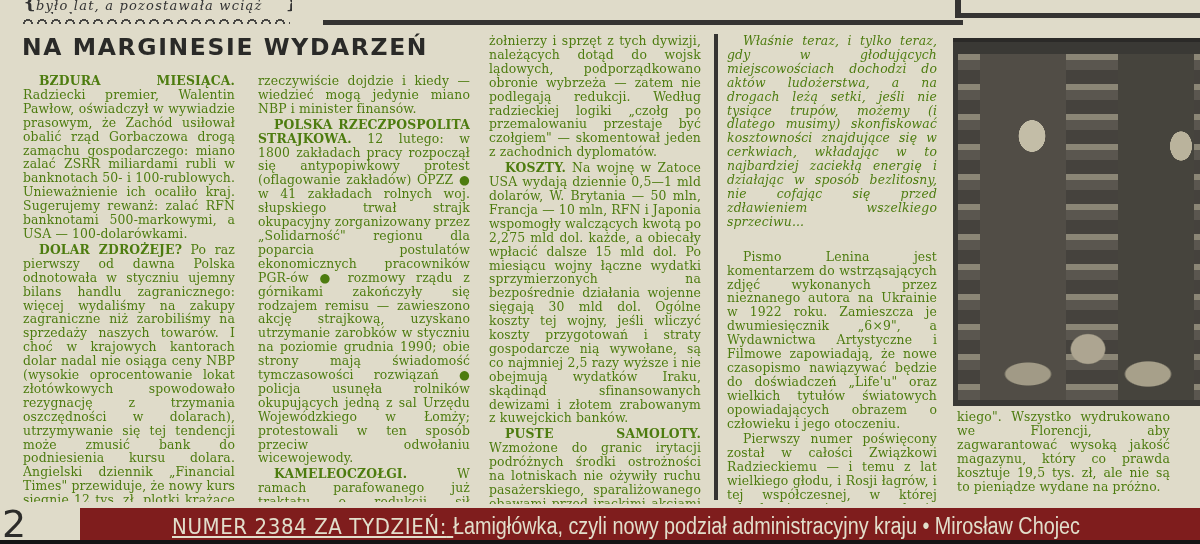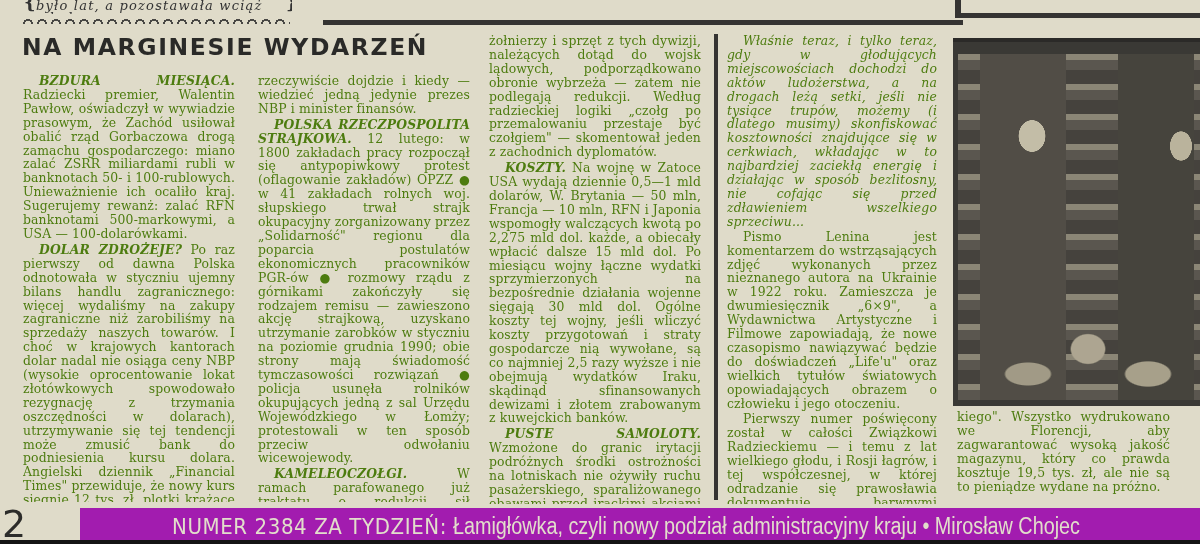--- a/index.html
+++ b/index.html
@@ -44,28 +44,28 @@
     position: absolute;
     font-size: 12.4px;
     line-height: 13.9px;
     text-align: justify;
     hyphens: manual;
     color: #4d7c0f;
     letter-spacing: .15px;
   }
   .col p { text-indent: 16px; margin-bottom: 2px; }
   .col p.no-indent { text-indent: 0; }
-  .col .lead { font-weight: bold; text-transform: uppercase; font-style: italic; }
+  .col .lead { font-weight: bold; text-transform: uppercase; }
   .col1 { left: 23px; top: 74px; width: 212px; height: 428px; overflow: hidden; }
   .col2 { left: 258px; top: 74px; width: 212px; height: 428px; overflow: hidden; }
   .col3 { left: 489px; top: 34px; width: 212px; height: 470px; overflow: hidden; }
   .col4 { left: 727px; top: 34px; width: 210px; height: 470px; overflow: hidden; }
   .col5 { left: 957px; top: 410px; width: 213px; height: 95px; overflow: hidden; }
 
-  .col4 .quote { font-style: italic; text-indent: 16px; margin-bottom: 1px; }
+  .col4 .quote { font-style: italic; text-indent: 16px; margin-bottom: 21px; }
 
   .vrule { position: absolute; left: 714px; top: 34px; width: 4px; height: 466px; background: #353432; }
 
   .photo-frame {
     position: absolute; left: 953px; top: 38px; width: 247px; height: 368px;
     background: #3a3935; border-top: 4px solid #2b2a28;
   }
   .photo {
     position: absolute; left: 958px; top: 54px; width: 242px; height: 346px;
     background:
@@ -81,25 +81,26 @@
   }
 
   
   .page-num {
     position: absolute; left: 2px; top: 505px; width: 60px; height: 40px;
     font-family: "DejaVu Sans", sans-serif; font-size: 38px; line-height: 38px;
     color: #2c2c2a; letter-spacing: 0;
   }
   .banner {
     position: absolute; left: 80px; top: 508px; width: 1120px; height: 36px;
-    background: #a21caf;
+    background: #7f1d1d;
     color: #e2decb;
     font-family: "DejaVu Sans Condensed", "DejaVu Sans", sans-serif;
     font-size: 22px; line-height: 36px; white-space: nowrap; overflow: hidden;
     padding-left: 92px;
+    text-decoration: underline;
   }
   .banner .issue { letter-spacing: .6px; }
   .banner .topic { font-family: "Liberation Sans Narrow", "Liberation Sans", sans-serif; font-size: 23px; transform: scaleX(.86); display: inline-block; transform-origin: left; }
   .bottom-edge { position: absolute; left: 0; top: 540px; width: 1200px; height: 4px; background: #141414; }
 </style>
 </head>
 <body>
 
 <div class="page">
 
@@ -114,21 +115,21 @@
   <div class="box-top-right-h"></div>
 
   <h1 class="heading">NA MARGINESIE WYDARZEŃ</h1>
 
   <div class="col col1">
     <p><span class="lead">BZDURA MIESIĄCA.</span> <span>Radziecki premier, Walentin Pawłow, oświadczył w wywiadzie prasowym, że Zachód usiłował obalić rząd Gorbaczowa drogą zamachu gospodarczego: miano zalać ZSRR miliardami rubli w banknotach 50- i 100-rublowych. Unieważnienie ich ocaliło kraj. Sugerujemy rewanż: zalać RFN banknotami 500-markowymi, a USA — 100-dolarówkami.</span></p>
     <p><span class="lead">DOLAR ZDROŻEJE?</span> <span>Po raz pierwszy od dawna Polska odnotowała w styczniu ujemny bilans handlu zagranicznego: więcej wydaliśmy na zakupy zagraniczne niż zarobiliśmy na sprzedaży naszych towarów. I choć w krajowych kantorach dolar nadal nie osiąga ceny NBP (wysokie oprocentowanie lokat złotówkowych spowodowało rezygnację z trzymania oszczędności w dolarach), utrzymywanie się tej tendencji może zmusić bank do podniesienia kursu dolara. Angielski dziennik „Financial Times" przewiduje, że nowy kurs sięgnie 12 tys. zł, plotki krążące wśród zajmujących się spekulacjami walutowymi mówią o 13,5 tys. zł, ale czy do tego</span></p>
   </div>
 
   <div class="col col2">
-    <p class="no-indent"><span>rzeczywiście dojdzie i kiedy — wiedzieć jedną jedynie prezes NBP i minister finansów.</span></p>
+    <p class="no-indent"><span>rzeczywiście dojdzie i kiedy — wiedzieć mogą jedynie miano NBP i minister finansów.</span></p>
     <p><span class="lead">POLSKA RZECZPOSPOLITA STRAJKOWA.</span> <span>12 lutego: w 1800 zakładach pracy rozpoczął się antypopiwkowy protest (oflagowanie zakładów) OPZZ ● w 41 zakładach rolnych woj. słupskiego trwał strajk okupacyjny zorganizowany przez „Solidarność" regionu dla poparcia postulatów ekonomicznych pracowników PGR-ów ● rozmowy rządu z górnikami zakończyły się rodzajem remisu — zawieszono akcję strajkową, uzyskano utrzymanie zarobków w styczniu na poziomie grudnia 1990; obie strony mają świadomość tymczasowości rozwiązań ● policja usunęła rolników okupujących jedną z sal Urzędu Wojewódzkiego w Łomży; protestowali w ten sposób przeciw odwołaniu wicewojewody.</span></p>
     <p><span class="lead">KAMELEOCZOŁGI.</span> <span>W ramach parafowanego już traktatu o redukcji sił konwencjonalnych w Europie ZSRR zobowiązał się do rozwiązania 3 dywizji wojsk. Nie uczynił tego, a na zarzuty radzieccy dyplomaci odpowiedzieli, że</span></p>
   </div>
 
   <div class="col col3">
     <p class="no-indent"><span>żołnierzy i sprzęt z tych dywizji, należących dotąd do wojsk lądowych, podporządkowano obronie wybrzeża — zatem nie podlegają redukcji. Według radzieckiej logiki „czołg po przemalowaniu przestaje być czołgiem" — skomentował jeden z zachodnich dyplomatów.</span></p>
     <p><span class="lead">KOSZTY.</span> <span>Na wojnę w Zatoce USA wydają dziennie 0,5—1 mld dolarów, W. Brytania — 50 mln, Francja — 10 mln, RFN i Japonia wspomogły walczących kwotą po 2,275 mld dol. każde, a obiecały wpłacić dalsze 15 mld dol. Po miesiącu wojny łączne wydatki sprzymierzonych na bezpośrednie działania wojenne sięgają 30 mld dol. Ogólne koszty tej wojny, jeśli wliczyć koszty przygotowań i straty gospodarcze nią wywołane, są co najmniej 2,5 razy wyższe i nie obejmują wydatków Iraku, skądinąd sfinansowanych dewizami i złotem zrabowanym z kuwejckich banków.</span></p>
     <p><span class="lead">PUSTE SAMOLOTY.</span> <span>Wzmożone do granic irytacji podróżnych środki ostrożności na lotniskach nie ożywiły ruchu pasażerskiego, sparaliżowanego obawami przed irackimi akcjami terrorystycznymi.</span></p>
   </div>
 

